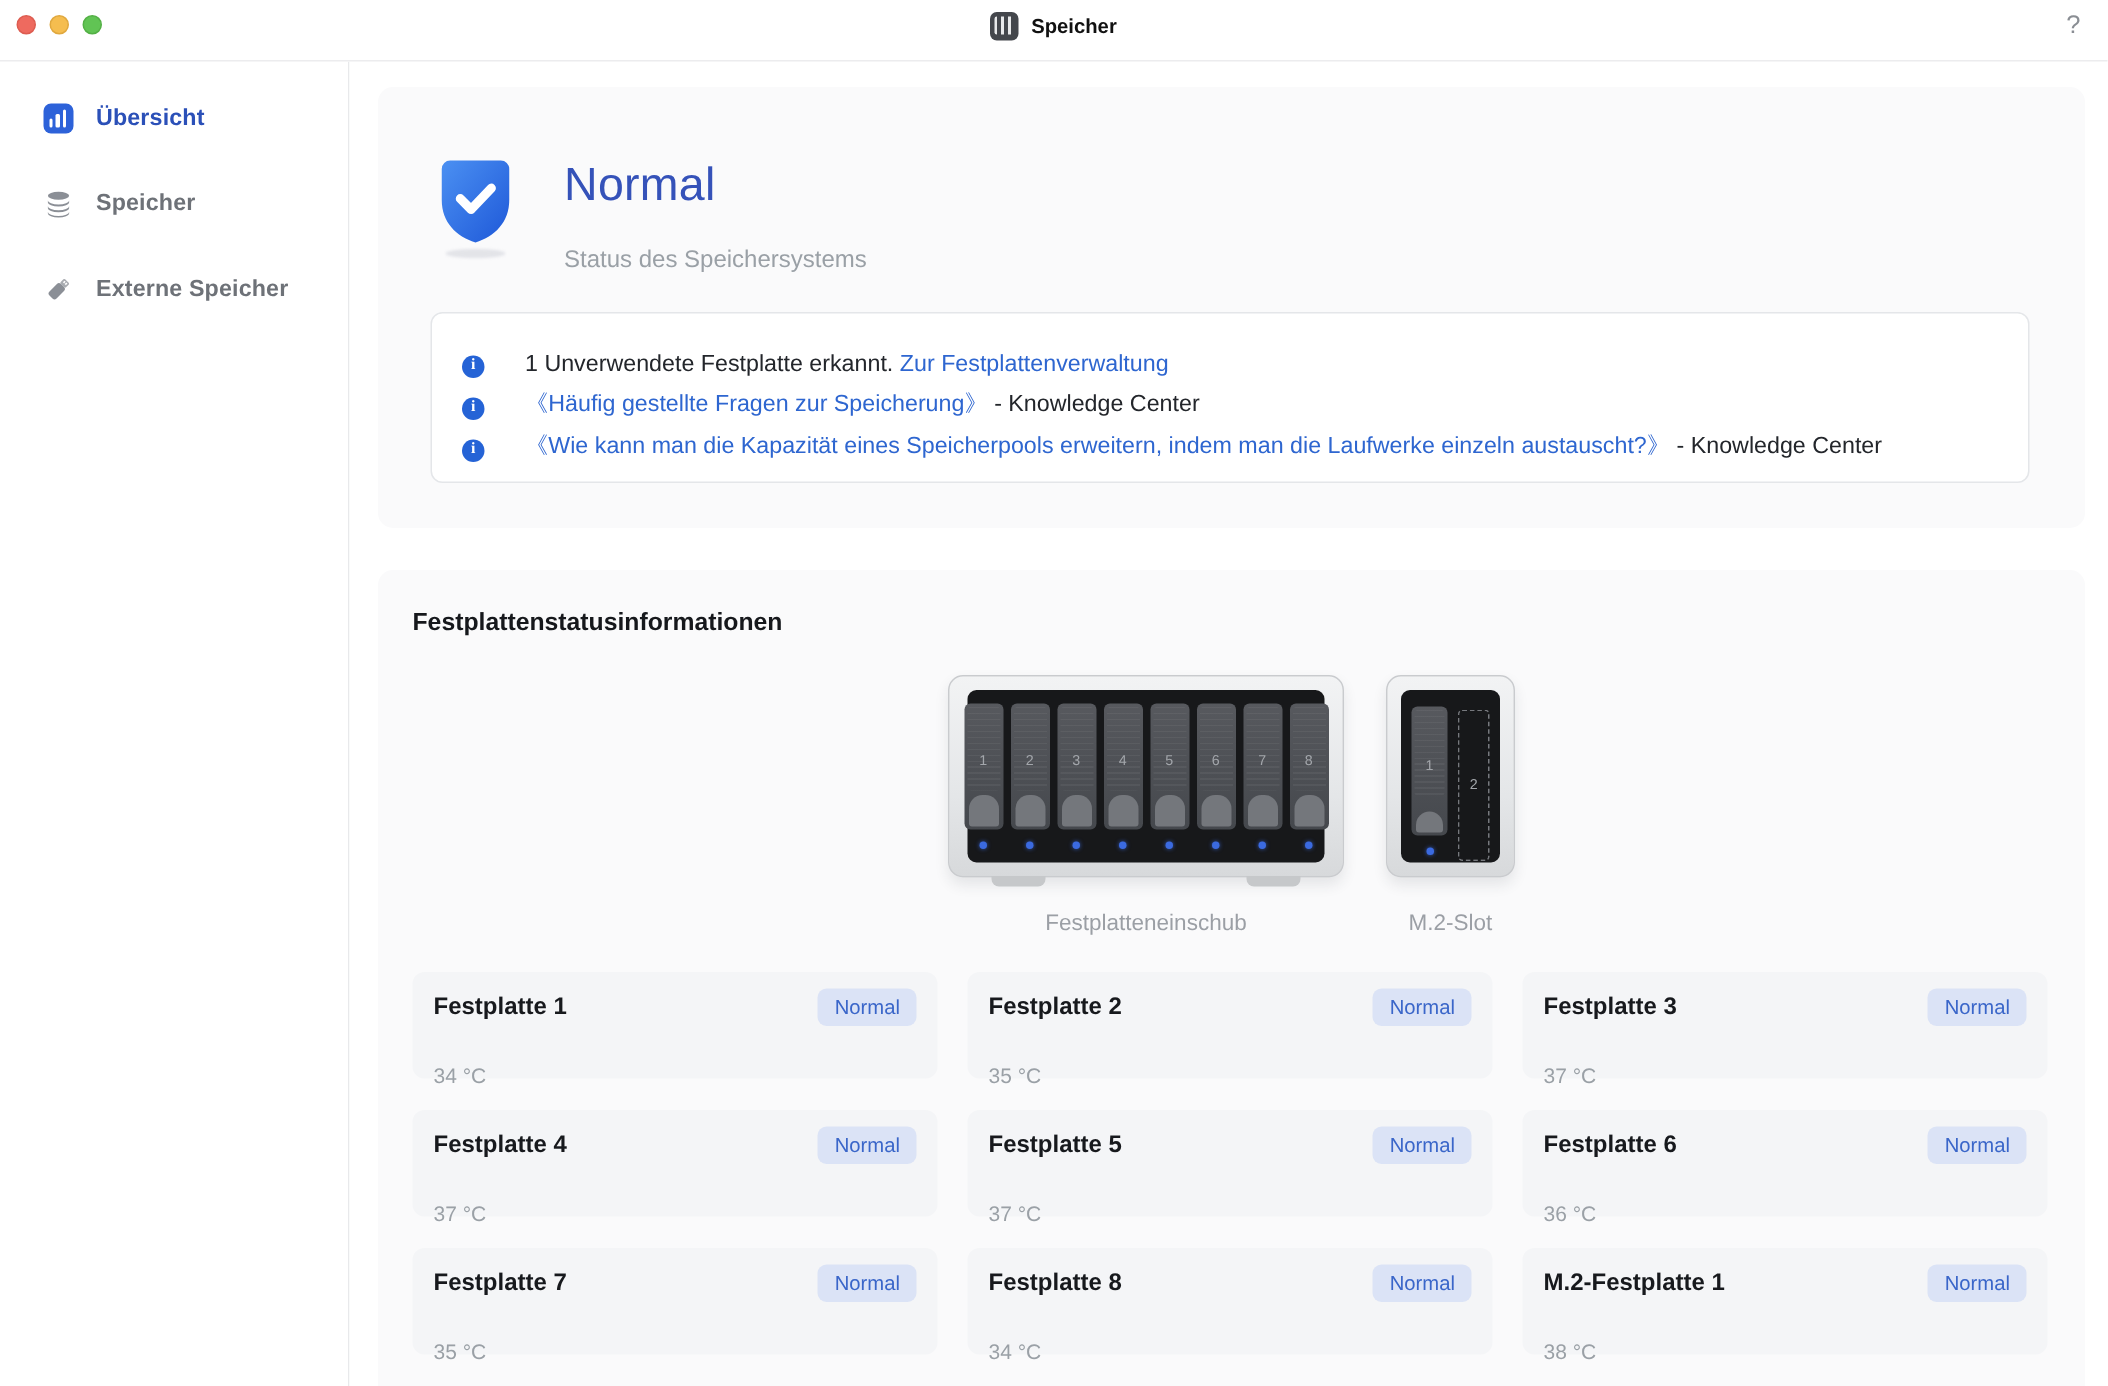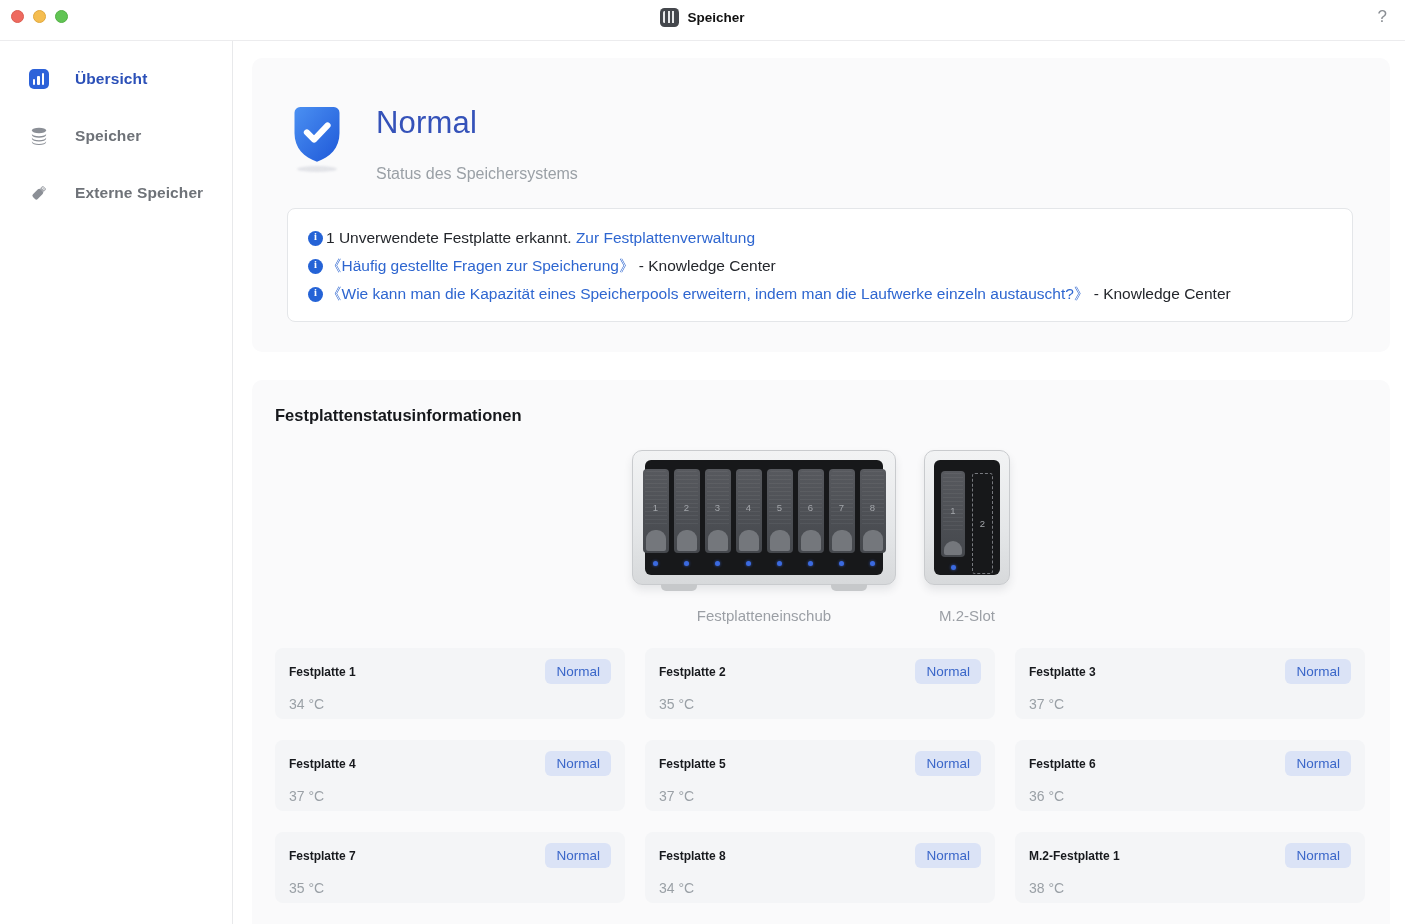--- a/index.html
+++ b/index.html
@@ -19,21 +19,21 @@
   .app-icon { width:19px; height:19px; background:#44474c; border-radius:4.5px; position:relative; }
   .app-icon::after { content:''; position:absolute; inset:3.5px 3px;
     background:repeating-linear-gradient(90deg,#e8e9ea 0 2px,#44474c 2px 4.6px);
     border-radius:1.5px; }
   .tb-title { font-size:13.5px; font-weight:bold; color:#111; }
   .help-btn { position:absolute; right:18px; top:7px; font-size:17px; color:#8a8e94; cursor:default; }
 
   
   .sidebar { position:absolute; left:0; top:41px; bottom:0; width:233px;
     background:#fff; border-right:1px solid #e8e9eb; padding-top:23px; }
-  .side-item { display:flex; align-items:center; gap:26px; height:30px;
+  .side-item { display:flex; align-items:center; gap:15px; height:30px;
     margin:0 0 27px 28px; cursor:pointer; }
   .side-label { font-size:15.5px; font-weight:bold; color:#6e7278; letter-spacing:.1px; }
   .side-item.active .side-label { color:#2b50b8; }
   .icon-box { width:21px; height:21px; display:flex; align-items:center; justify-content:center; }
   .ov-icon { width:20px; height:20px; background:#2d62d9; border-radius:5px;
     display:flex; align-items:flex-end; justify-content:center; gap:2px; padding-bottom:4px; }
   .ov-icon i { display:block; width:2.6px; background:#fff; border-radius:1px; }
   .ov-icon i:nth-child(1){height:6px} .ov-icon i:nth-child(2){height:9px} .ov-icon i:nth-child(3){height:12px}
 
   
@@ -48,21 +48,21 @@
   .shield-wrap { position:relative; width:54px; height:62px; }
   .shield-wrap::after { content:''; position:absolute; left:7px; right:7px; bottom:-7px;
     height:6px; border-radius:50%; background:rgba(120,130,150,.18); filter:blur(1px); }
   .status-texts { padding-top:2px; }
   .status-title { font-size:31px; color:#3552b9; font-weight:400; letter-spacing:.2px; }
   .status-sub { font-size:16px; color:#9aa0a6; margin-top:24px; }
 
   
   .notice-box { position:absolute; left:35px; right:37px; top:150px; height:114px;
     background:#fff; border:1px solid #e4e6e9; border-radius:8px; padding:15px 20px 0 20px; }
-  .notice-row { display:flex; align-items:center; gap:3px; height:28px; }
+  .notice-row { display:flex; align-items:flex-end; gap:27px; height:28px; }
   .info-icon { flex:0 0 15px; width:15px; height:15px; border-radius:50%;
     background:#2563d6; position:relative; }
   .info-icon::after { content:'i'; position:absolute; left:0; right:0; top:0.5px;
     color:#fff; font-size:10.5px; font-weight:bold; text-align:center;
     font-family:"Liberation Serif",serif; }
   .notice-text { font-size:15.5px; color:#23262b; white-space:nowrap; }
   .link { color:#2e66d0; text-decoration:none; cursor:pointer; }
 
   
   .sect-title { position:absolute; left:23px; top:26px; font-size:16.5px; font-weight:bold; color:#16181c; }
@@ -100,24 +100,24 @@
   .tray.m2t::after { height:14px; }
   .slot-empty { position:relative; width:28px; height:101px; border:1px dashed #77797e;
     border-radius:3px; margin-top:2px; }
   .slot-empty .bay-num { top:44%; }
 
   
   .disk-grid { position:absolute; left:23px; right:25px; top:268px;
     display:grid; grid-template-columns:1fr 1fr 1fr; column-gap:20px; row-gap:21px; }
   .disk-card { background:#f4f5f7; border-radius:8px; height:71px; padding:11px 14px 0 14px; }
   .dc-row { display:flex; align-items:center; justify-content:space-between; }
-  .dc-name { font-size:12px; font-weight:bold; color:#17191d; }
+  .dc-name { font-size:16px; font-weight:bold; color:#17191d; }
   .badge { background:#dbe3f6; color:#3a66c9; font-size:13.5px; border-radius:6px;
     padding:5px 11px; }
-  .dc-temp { font-size:14px; color:#9aa0a6; margin-top:12px; }
+  .dc-temp { font-size:14px; color:#9aa0a6; margin-top:25px; }
 </style>
 </head>
 <body>
 
 <div class="titlebar">
   <div class="traffic">
     <span class="light red"></span>
     <span class="light yellow"></span>
     <span class="light green"></span>
   </div>

